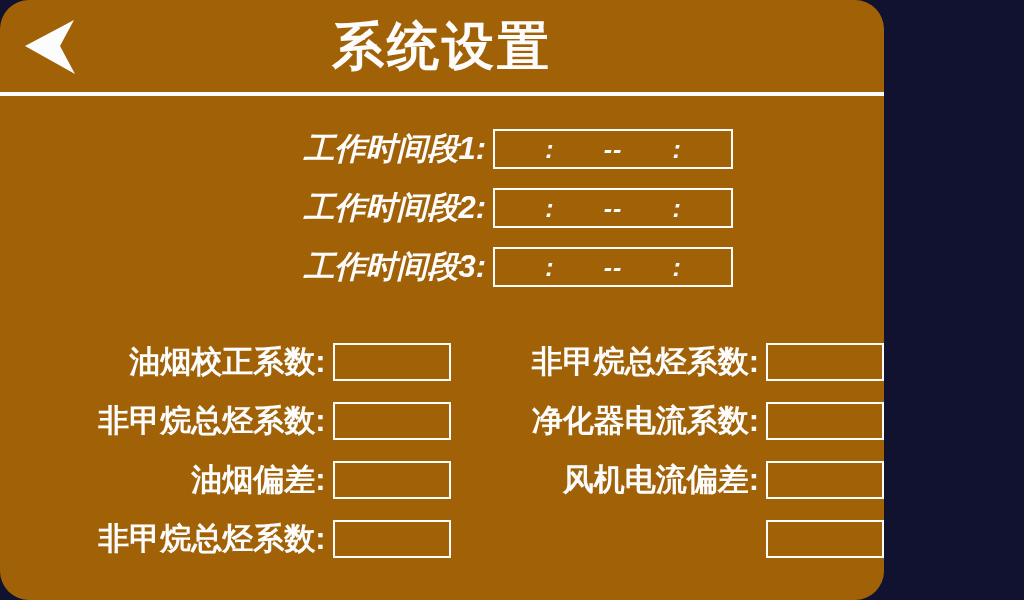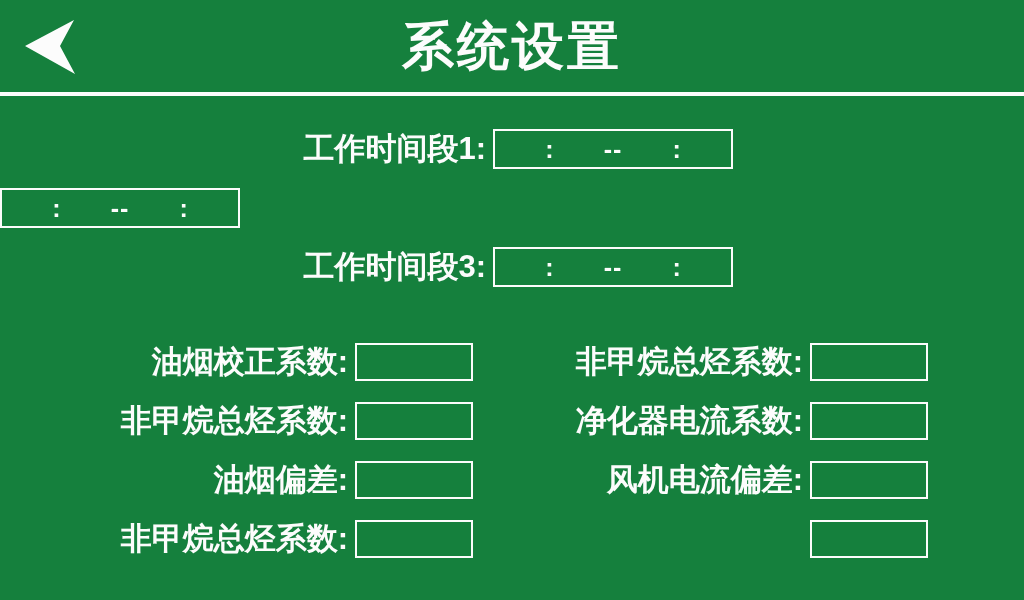--- a/index.html
+++ b/index.html
@@ -4,25 +4,26 @@
 <style>
   * { box-sizing: border-box; }
   html, body { margin: 0; padding: 0; }
   body {
     width: 1024px; height: 600px;
     font-family: "Liberation Sans", sans-serif;
     background: #101230;
   }
   .screen {
     position: relative;
-    width: 1024px; height: 600px;
-    background: #15803d;
+    width: 884px; height: 600px;
+    background: #a16207;
     color: #fcfcfc;
     font-weight: bold;
     overflow: hidden;
+    border-radius: 29px;
   }
   
   .header {
     position: relative;
     height: 92px;
     display: flex;
     align-items: center;
     justify-content: center;
   }
   .back-btn {
@@ -43,21 +44,21 @@
     font-size: 52px;
     font-weight: bold;
     letter-spacing: 3px;
     line-height: 1;
   }
   .divider {
     height: 4px;
     background: #fcfcfc;
   }
   
-  .time-section { margin-top: 33px; }
+  .time-section { margin-top: 33px; font-style: italic; }
   .time-row {
     display: flex;
     align-items: center;
     height: 40px;
     margin-bottom: 19px;
   }
   .time-label {
     width: 486px;
     text-align: right;
     font-size: 31px;
@@ -133,20 +134,21 @@
         <span class="glyph">:</span>
         <span class="sp"></span>
         <span class="glyph dash">--</span>
         <span class="sp"></span>
         <span class="glyph">:</span>
         <span class="sp"></span>
       </div>
     </div>
 
     <div class="time-row">
+      <span class="time-label">工作时间段2:</span>
       <div class="time-box">
         <span class="sp"></span>
         <span class="glyph">:</span>
         <span class="sp"></span>
         <span class="glyph dash">--</span>
         <span class="sp"></span>
         <span class="glyph">:</span>
         <span class="sp"></span>
       </div>
     </div>

